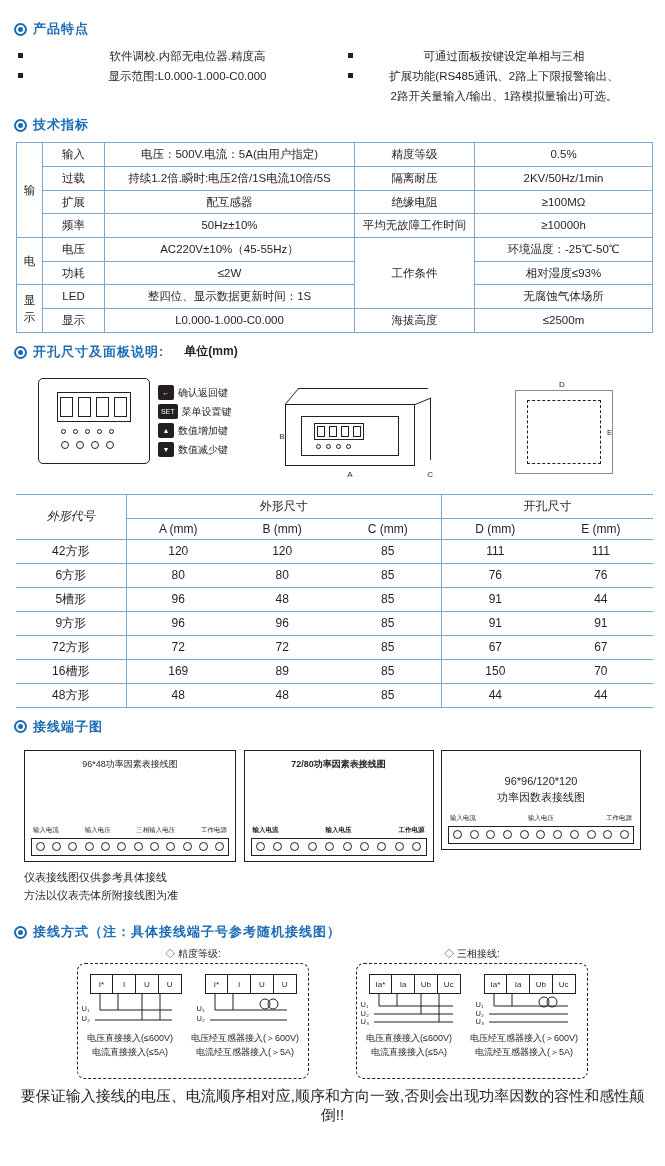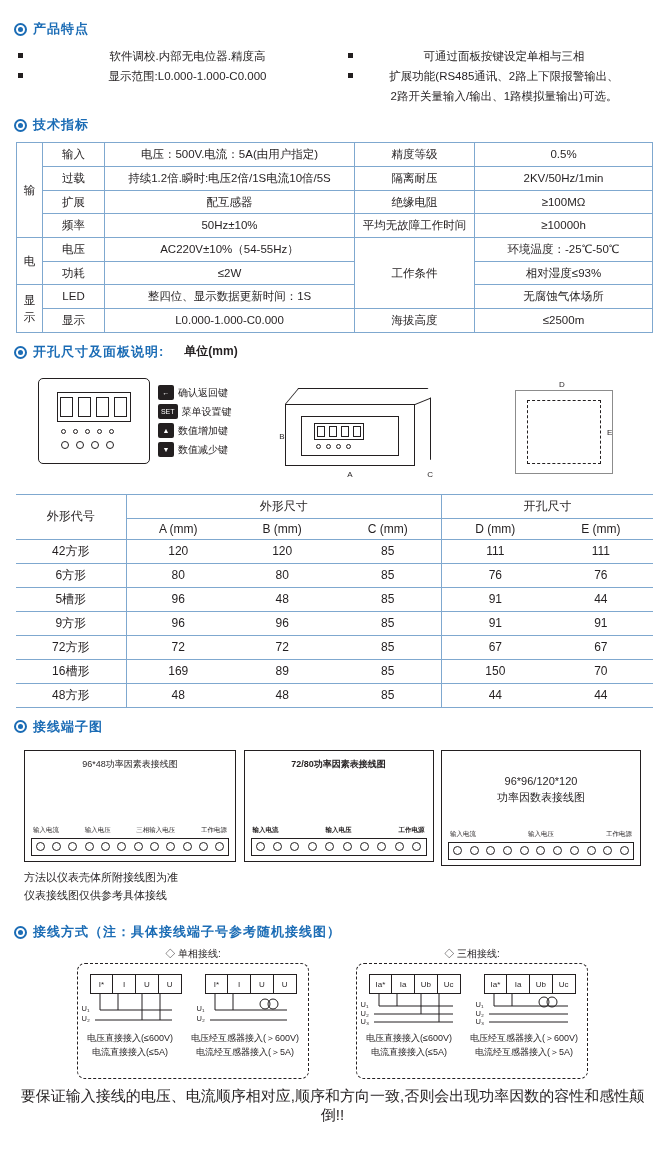--- a/index.html
+++ b/index.html
@@ -208,21 +208,21 @@
     display: flex; gap: 2px; justify-content: space-between;
     padding: 6px 10px 0 10px;
   }
   .wirebox {
     border: 1.2px solid #231f20;
     position: relative;
     background: #fff;
   }
   .wb1 { width: 212px; height: 112px; }
   .wb2 { width: 190px; height: 112px; font-weight: bold; }
-  .wb3 { width: 200px; height: 116px; }
+  .wb3 { width: 200px; height: 100px; }
   .wbtitle { text-align: center; font-size: 9px; margin-top: 7px; }
   .wbtitle.big { font-size: 11px; margin-top: 22px; line-height: 1.5; }
   .termbar {
     position: absolute; left: 6px; right: 6px; bottom: 5px;
     height: 18px; border: 1px solid #231f20;
     display: flex; align-items: center; justify-content: space-around;
   }
   .termbar .t { width: 9px; height: 9px; border: 1px solid #231f20; border-radius: 50%; }
   .smalllabels {
     position: absolute; left: 8px; right: 8px; bottom: 26px;
@@ -325,21 +325,21 @@
       </tr>
       <tr>
         <td class="lab">频率</td>
         <td class="val1">50Hz±10%</td>
         <td class="lab2">平均无故障工作时间</td>
         <td>≥10000h</td>
       </tr>
       <tr>
         <td class="vert" rowspan="2">电</td>
         <td class="lab">电压</td>
-        <td class="val1">AC220V±10%（54-55Hz）</td>
+        <td class="val1">AC220V±10%（45-55Hz）</td>
         <td class="lab2" rowspan="3">工作条件</td>
         <td>环境温度：-25℃-50℃</td>
       </tr>
       <tr>
         <td class="lab">功耗</td>
         <td class="val1">≤2W</td>
         <td>相对湿度≤93%</td>
       </tr>
       <tr>
         <td class="vert" rowspan="2">
@@ -436,21 +436,21 @@
       <div class="outer"></div>
       <div class="inner"></div>
       <span class="dimlabel" style="left:52px; top:2px;">D</span>
       <span class="dimlabel" style="left:100px; top:50px;">E</span>
     </div>
   </div>
 
   <table class="dims">
     <thead>
       <tr>
-        <th rowspan="2" style="width:110px;">外形代号</th>
+        <th rowspan="2" style="width:110px;font-style:italic;">外形代号</th>
         <th colspan="3" class="grp vline">外形尺寸</th>
         <th colspan="2" class="grp vline">开孔尺寸</th>
       </tr>
       <tr>
         <th class="vline">A (mm)</th>
         <th>B (mm)</th>
         <th>C (mm)</th>
         <th class="vline">D (mm)</th>
         <th>E (mm)</th>
       </tr>
@@ -540,22 +540,22 @@
           <span class="t"></span>
           <span class="t"></span>
           <span class="t"></span>
           <span class="t"></span>
           <span class="t"></span>
           <span class="t"></span>
           <span class="t"></span>
         </div>
       </div>
       <div class="note-under">
+        <div>仪表接线图仅供参考具体接线</div>
         <div>方法以仪表壳体所附接线图为准</div>
-        <div>仪表接线图仅供参考具体接线</div>
       </div>
     </div>
 
     <div class="wirebox wb2">
       <div class="wbtitle">72/80功率因素表接线图</div>
       <div class="smalllabels">
         <span>输入电流</span>
         <span>输入电压</span>
         <span>工作电源</span>
       </div>
@@ -600,21 +600,21 @@
   </div>
 
   <div class="sec-head" style="margin-top:18px;">
     <span class="bullet"></span>
     <span class="title">接线方式（注：具体接线端子号参考随机接线图）</span>
   </div>
 
   <div class="connwrap" style="margin-top:18px;">
 
     <div style="position:relative;">
-      <div class="conn-title">◇ 单相接线:</div>
+      <div class="conn-title">◇ 精度等级:</div>
       <div class="connbox">
         <div class="conn-inner">
           <div class="conn-unit">
             <div class="conn-term">
               <span>I*</span>
               <span>I</span>
               <span>U</span>
               <span>U</span>
             </div>
             <div class="conn-lines">

